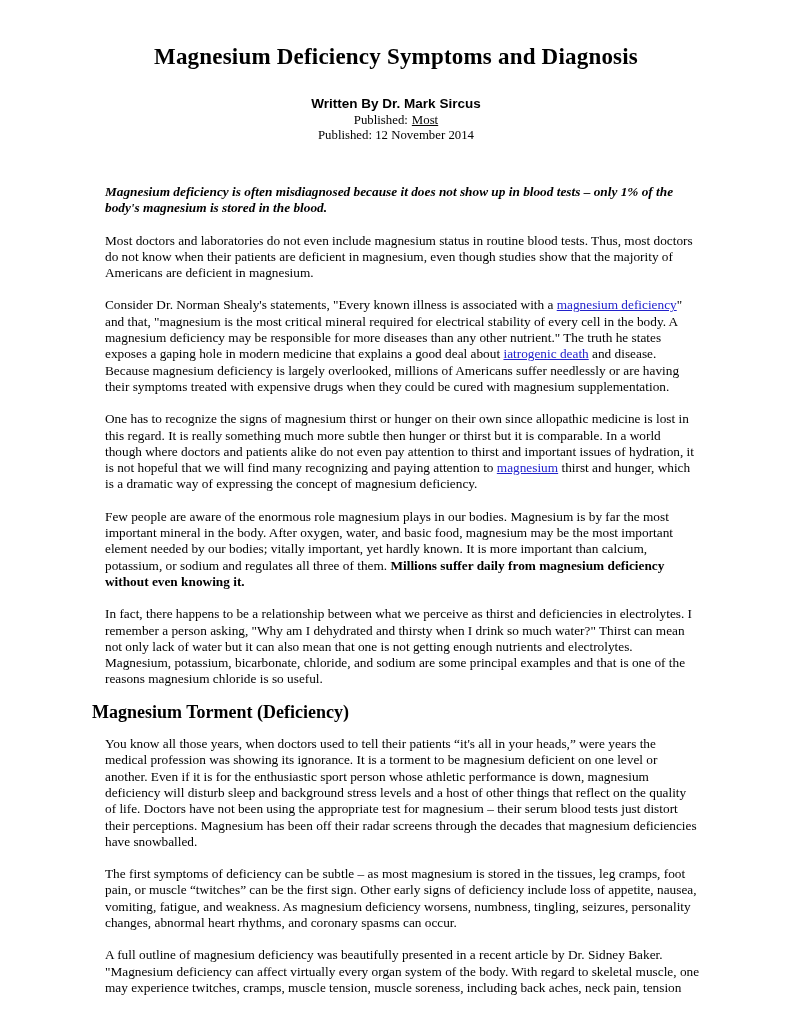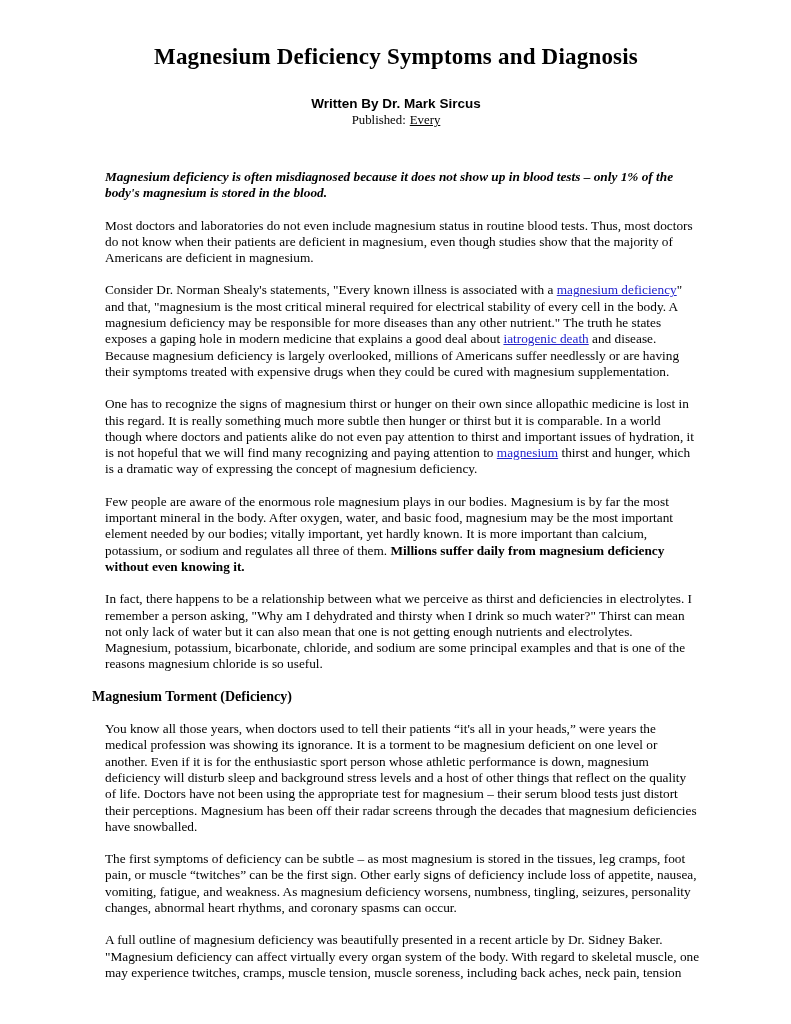--- a/index.html
+++ b/index.html
@@ -50,40 +50,41 @@
     line-height: 16.3px;
   }
   .article p {
     margin: 0 0 16px 13px;
   }
   .article p.lead {
     font-weight: bold;
     font-style: italic;
   }
   .article h2 {
-    font-size: 14px;
+    font-size: 18px;
     line-height: 16.3px;
     font-weight: bold;
     margin: 9px 0 16px 0;
   }
   .article .bold { font-weight: bold; }
   .article a.link {
     color: var(--link-color, #2222cc);
     text-decoration: underline;
   }
 </style>
 </head>
 <body>
 
 <div class="page">
   <h1 class="doc-title">Magnesium Deficiency Symptoms and Diagnosis</h1>
   <div class="byline">Written By Dr. Mark Sircus</div>
   <div class="meta">
-    <span>Published:</span><a href="#" class="category-link">Every</a>
+    <span>Published:</span><a href="#" class="category-link">Most</a>
   </div>
+  <div class="meta">Published: 12 November 2014</div>
 
   <main class="article">
       <p class="lead"><span>Magnesium deficiency is often misdiagnosed because it does not show up in blood tests – only 1% of the body's magnesium is stored in the blood.</span></p>
       <p><span>Most doctors and laboratories do not even include magnesium status in routine blood tests. Thus, most doctors do not know when their patients are deficient in magnesium, even though studies show that the majority of Americans are deficient in magnesium.</span></p>
       <p><span>Consider Dr. Norman Shealy's statements, "Every known illness is associated with a </span><a href="#" class="link">magnesium deficiency</a><span>" and that, "magnesium is the most critical mineral required for electrical stability of every cell in the body. A magnesium deficiency may be responsible for more diseases than any other nutrient." The truth he states exposes a gaping hole in modern medicine that explains a good deal about </span><a href="#" class="link">iatrogenic death</a><span> and disease. Because magnesium deficiency is largely overlooked, millions of Americans suffer needlessly or are having their symptoms treated with expensive drugs when they could be cured with magnesium supplementation.</span></p>
       <p><span>One has to recognize the signs of magnesium thirst or hunger on their own since allopathic medicine is lost in this regard. It is really something much more subtle then hunger or thirst but it is comparable. In a world though where doctors and patients alike do not even pay attention to thirst and important issues of hydration, it is not hopeful that we will find many recognizing and paying attention to </span><a href="#" class="link">magnesium</a><span> thirst and hunger, which is a dramatic way of expressing the concept of magnesium deficiency.</span></p>
       <p><span>Few people are aware of the enormous role magnesium plays in our bodies. Magnesium is by far the most important mineral in the body. After oxygen, water, and basic food, magnesium may be the most important element needed by our bodies; vitally important, yet hardly known. It is more important than calcium, potassium, or sodium and regulates all three of them. </span><span class="bold">Millions suffer daily from magnesium deficiency without even knowing it.</span></p>
       <p><span>In fact, there happens to be a relationship between what we perceive as thirst and deficiencies in electrolytes. I remember a person asking, "Why am I dehydrated and thirsty when I drink so much water?" Thirst can mean not only lack of water but it can also mean that one is not getting enough nutrients and electrolytes. Magnesium, potassium, bicarbonate, chloride, and sodium are some principal examples and that is one of the reasons magnesium chloride is so useful.</span></p>
       <h2><span>Magnesium Torment (Deficiency)</span></h2>
       <p><span>You know all those years, when doctors used to tell their patients “it's all in your heads,” were years the medical profession was showing its ignorance. It is a torment to be magnesium deficient on one level or another. Even if it is for the enthusiastic sport person whose athletic performance is down, magnesium deficiency will disturb sleep and background stress levels and a host of other things that reflect on the quality of life. Doctors have not been using the appropriate test for magnesium – their serum blood tests just distort their perceptions. Magnesium has been off their radar screens through the decades that magnesium deficiencies have snowballed.</span></p>

